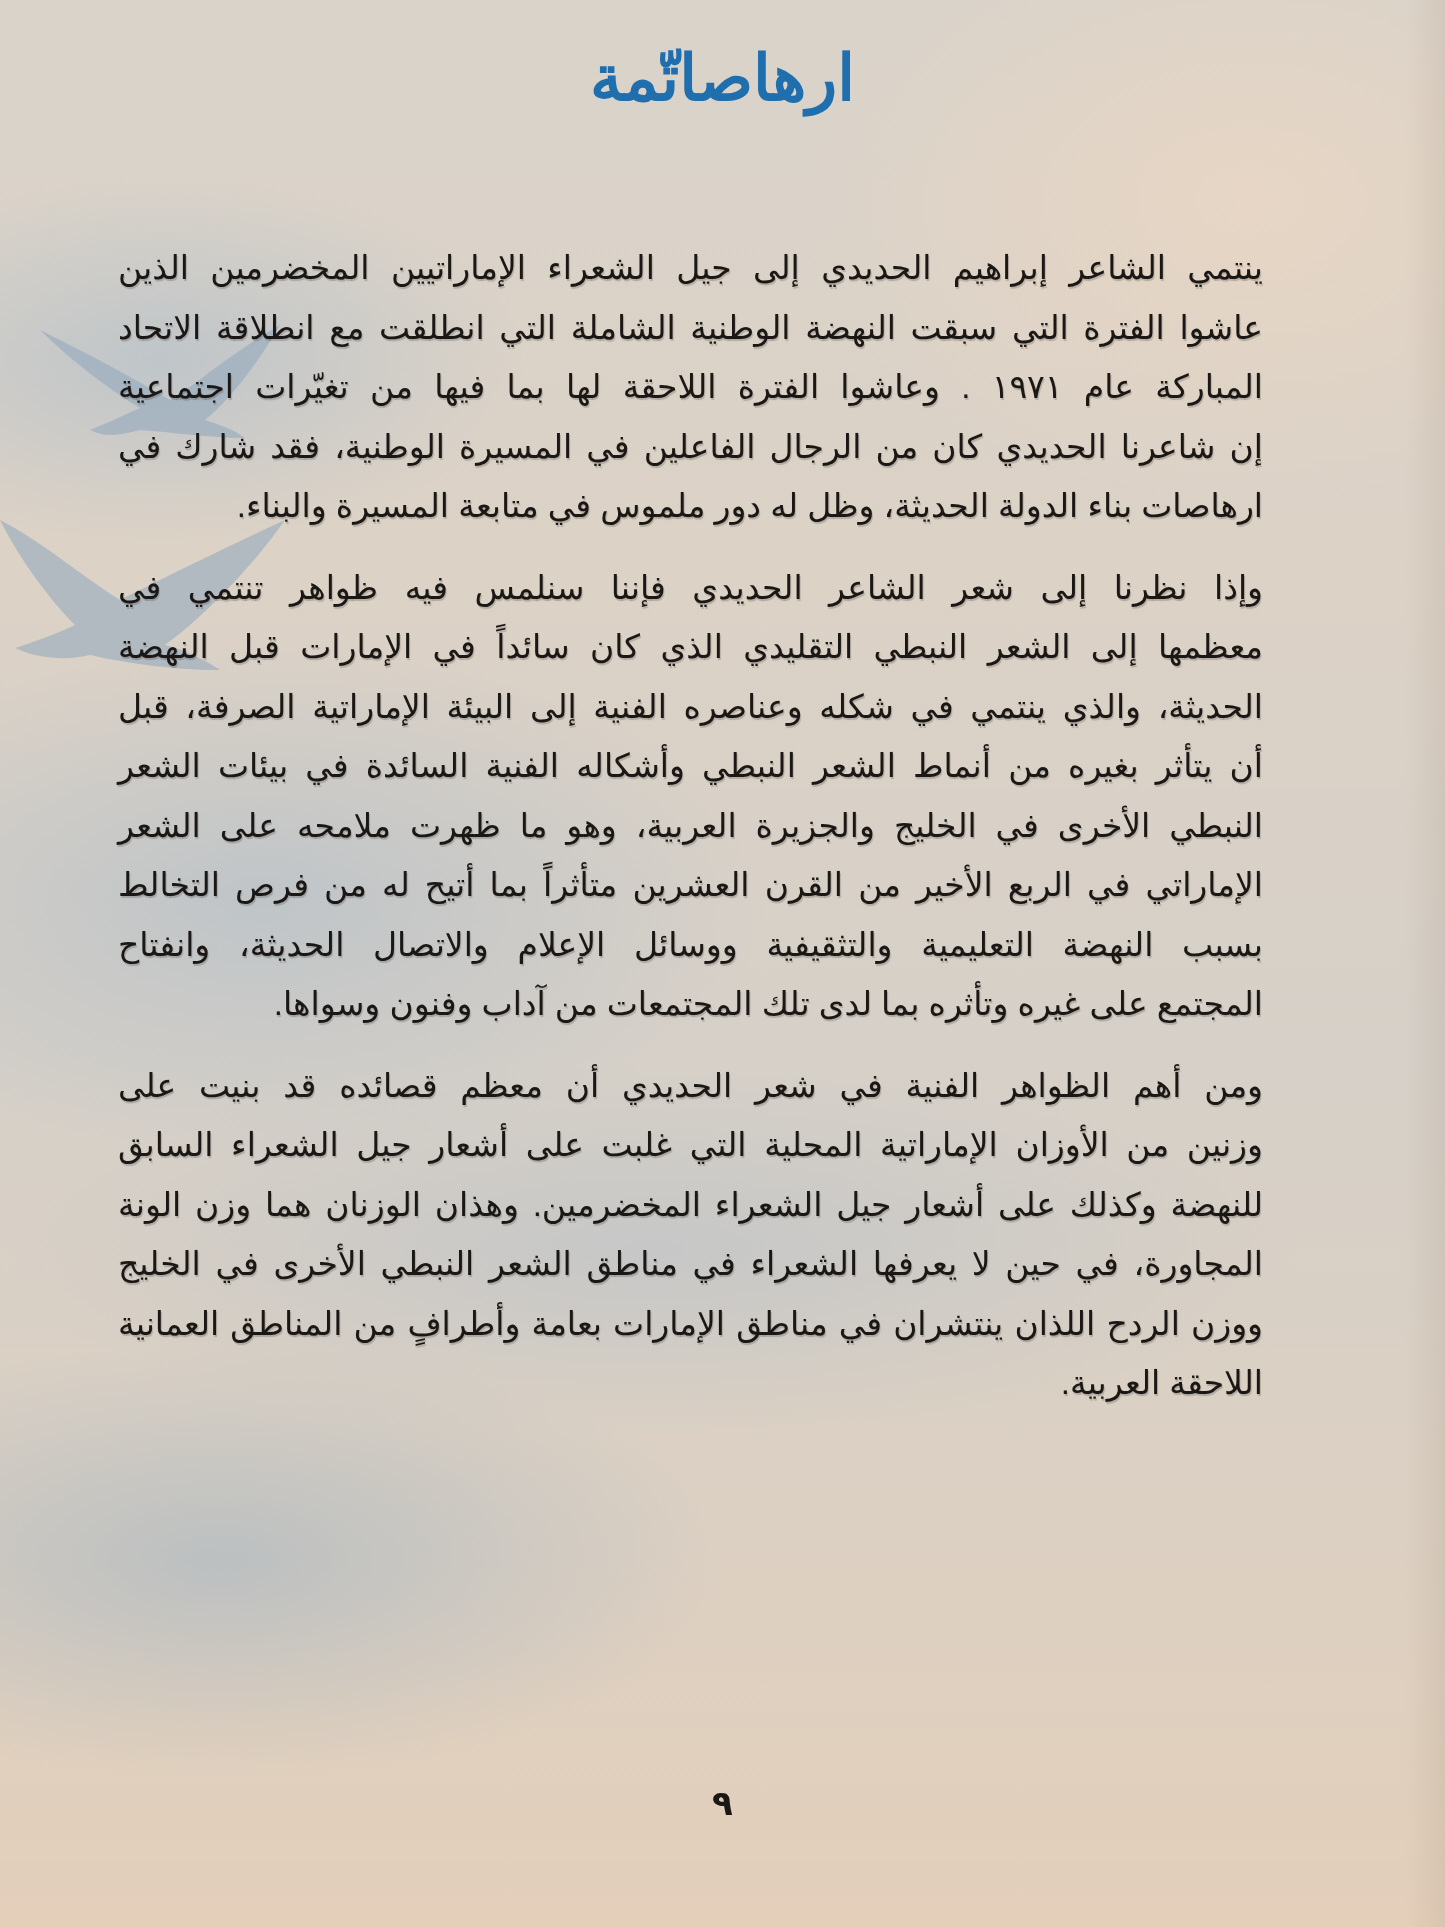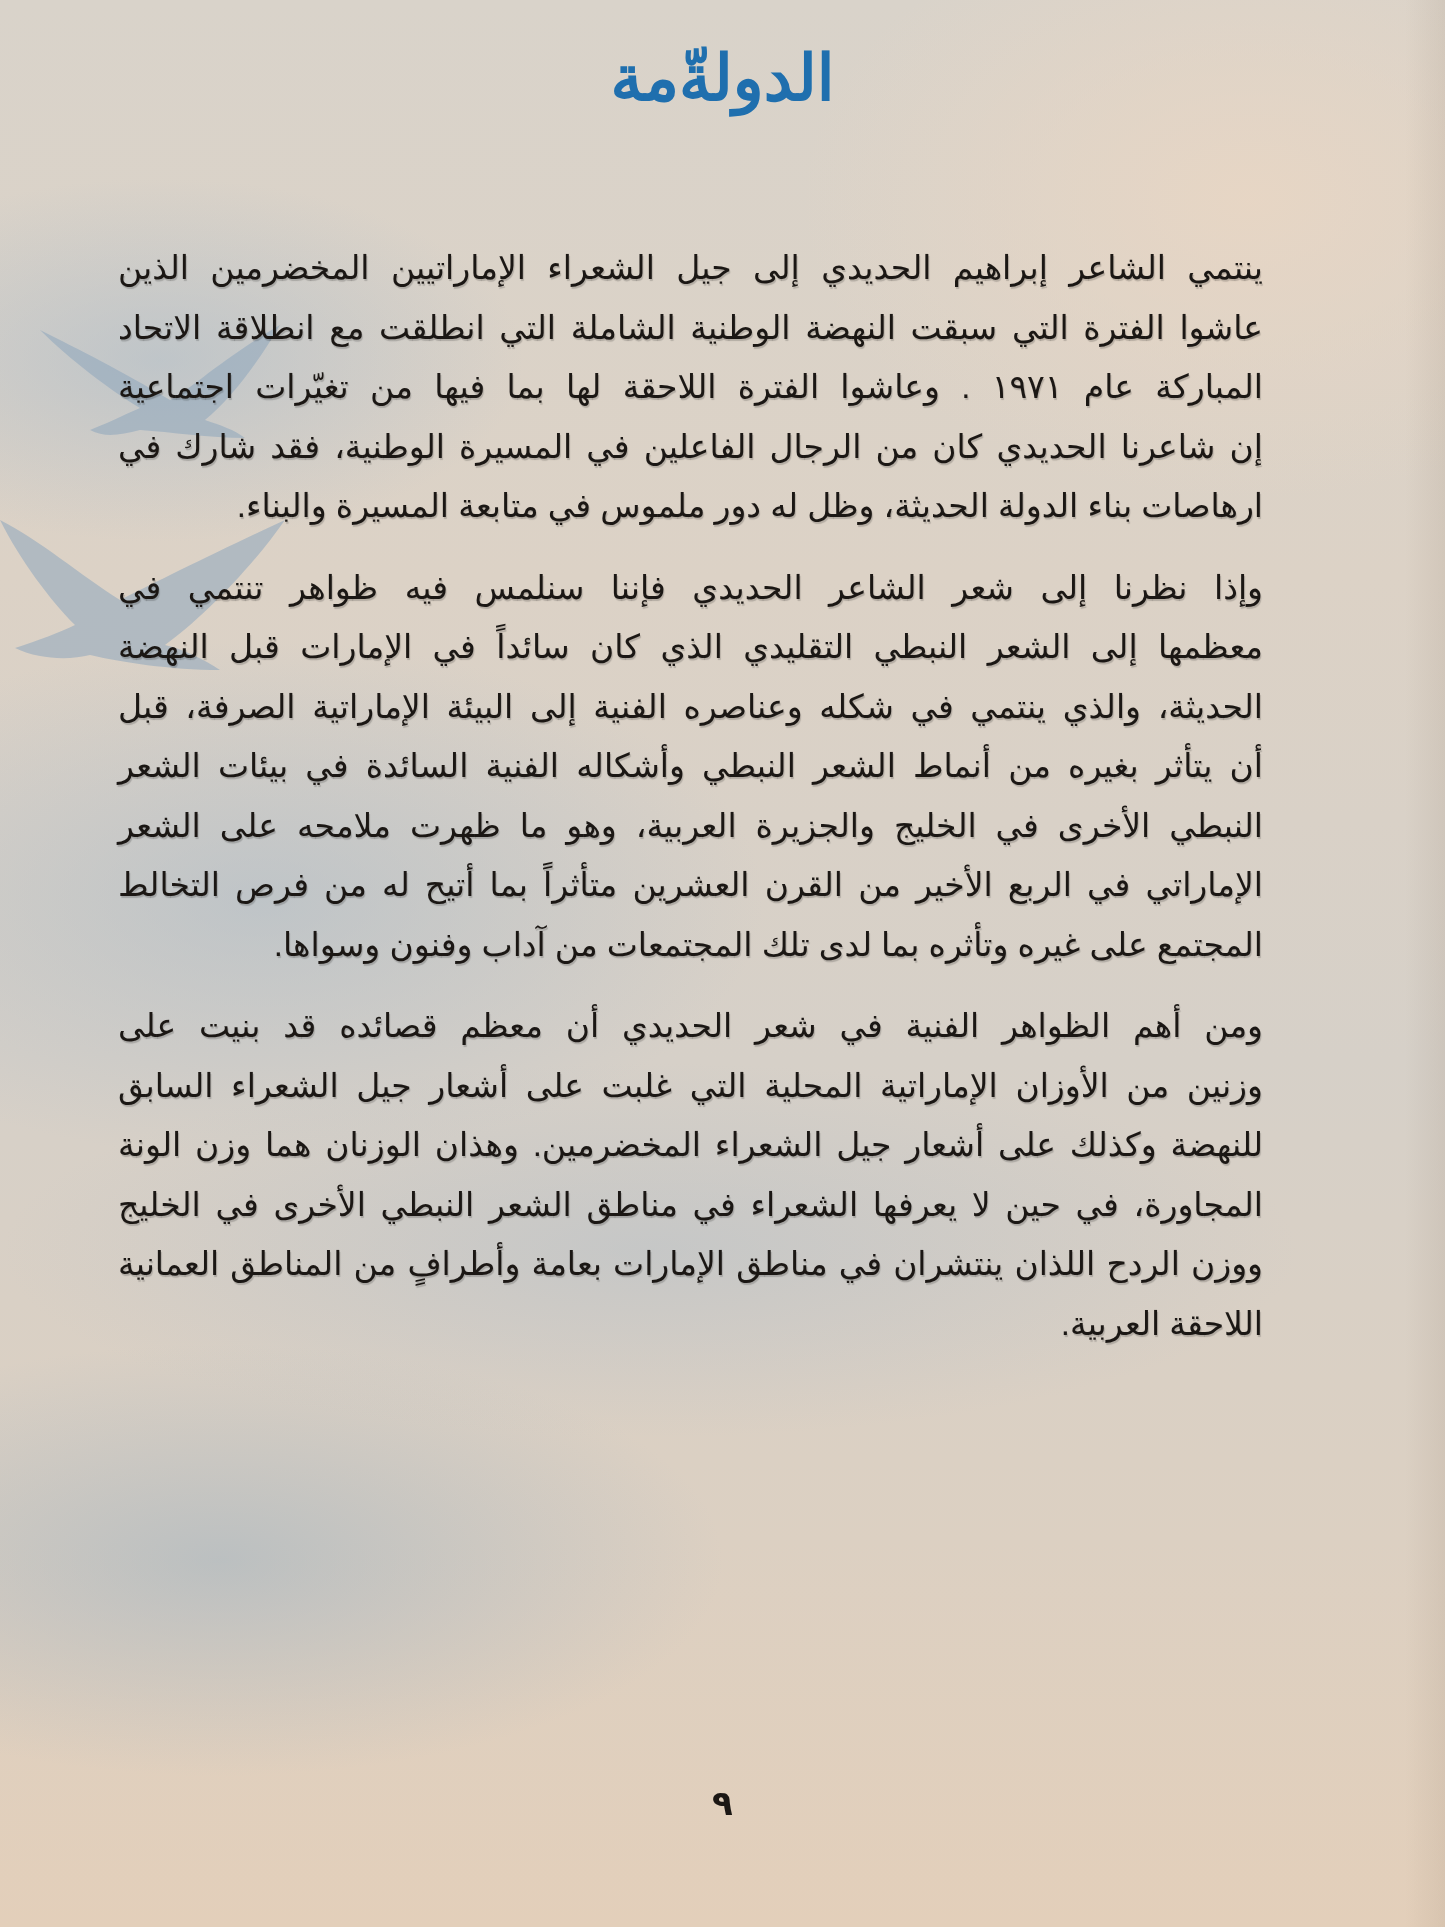--- a/index.html
+++ b/index.html
@@ -94,37 +94,38 @@
   <div class="spine-shadow"></div>
 
   <svg class="gull" style="left:20px; top:320px;" width="300" height="130" viewBox="0 0 300 130">
     <path d="M20 10 C60 30, 100 50, 150 80 C170 70, 200 40, 260 5 C240 40, 210 80, 185 100 C200 105, 215 110, 225 118 C190 118, 150 112, 120 110 C100 115, 85 118, 70 110 C95 100, 110 92, 120 88 C90 70, 50 40, 20 10 Z" fill="#8fa7bd"></path>
   </svg>
 
   <svg class="gull" style="left:0px; top:520px;" width="300" height="160" viewBox="0 0 300 160">
     <path d="M0 0 C40 20, 80 55, 120 80 C160 60, 220 30, 285 0 C250 50, 200 100, 165 125 C185 130, 205 140, 220 150 C170 150, 120 142, 90 135 C70 140, 40 140, 15 128 C40 120, 60 112, 75 105 C50 80, 20 40, 0 0 Z" fill="#8fa7bd"></path>
   </svg>
 
-  <div class="title">الدولةّمة</div>
+  <div class="title">ارهاصاتّمة</div>
 
   <div class="body-text">
     <div class="para">
       <span class="line">ينتمي الشاعر إبراهيم الحديدي إلى جيل الشعراء الإماراتيين المخضرمين الذين</span>
       <span class="line">عاشوا الفترة التي سبقت النهضة الوطنية الشاملة التي انطلقت مع انطلاقة الاتحاد</span>
       <span class="line">المباركة عام ١٩٧١ . وعاشوا الفترة اللاحقة لها بما فيها من تغيّرات اجتماعية</span>
       <span class="line">إن شاعرنا الحديدي كان من الرجال الفاعلين في المسيرة الوطنية، فقد شارك في</span>
       <span class="line last">ارهاصات بناء الدولة الحديثة، وظل له دور ملموس في متابعة المسيرة والبناء.</span>
     </div>
     <div class="para">
       <span class="line">وإذا نظرنا إلى شعر الشاعر الحديدي فإننا سنلمس فيه ظواهر تنتمي في</span>
       <span class="line">معظمها إلى الشعر النبطي التقليدي الذي كان سائداً في الإمارات قبل النهضة</span>
       <span class="line">الحديثة، والذي ينتمي في شكله وعناصره الفنية إلى البيئة الإماراتية الصرفة، قبل</span>
       <span class="line">أن يتأثر بغيره من أنماط الشعر النبطي وأشكاله الفنية السائدة في بيئات الشعر</span>
       <span class="line">النبطي الأخرى في الخليج والجزيرة العربية، وهو ما ظهرت ملامحه على الشعر</span>
       <span class="line">الإماراتي في الربع الأخير من القرن العشرين متأثراً بما أتيح له من فرص التخالط</span>
+      <span class="line">بسبب النهضة التعليمية والتثقيفية ووسائل الإعلام والاتصال الحديثة، وانفتاح</span>
       <span class="line last">المجتمع على غيره وتأثره بما لدى تلك المجتمعات من آداب وفنون وسواها.</span>
     </div>
     <div class="para">
       <span class="line">ومن أهم الظواهر الفنية في شعر الحديدي أن معظم قصائده قد بنيت على</span>
       <span class="line">وزنين من الأوزان الإماراتية المحلية التي غلبت على أشعار جيل الشعراء السابق</span>
       <span class="line">للنهضة وكذلك على أشعار جيل الشعراء المخضرمين. وهذان الوزنان هما وزن الونة</span>
       <span class="line">المجاورة، في حين لا يعرفها الشعراء في مناطق الشعر النبطي الأخرى في الخليج</span>
       <span class="line">ووزن الردح اللذان ينتشران في مناطق الإمارات بعامة وأطرافٍ من المناطق العمانية</span>
       <span class="line last">اللاحقة العربية.</span>
     </div>

